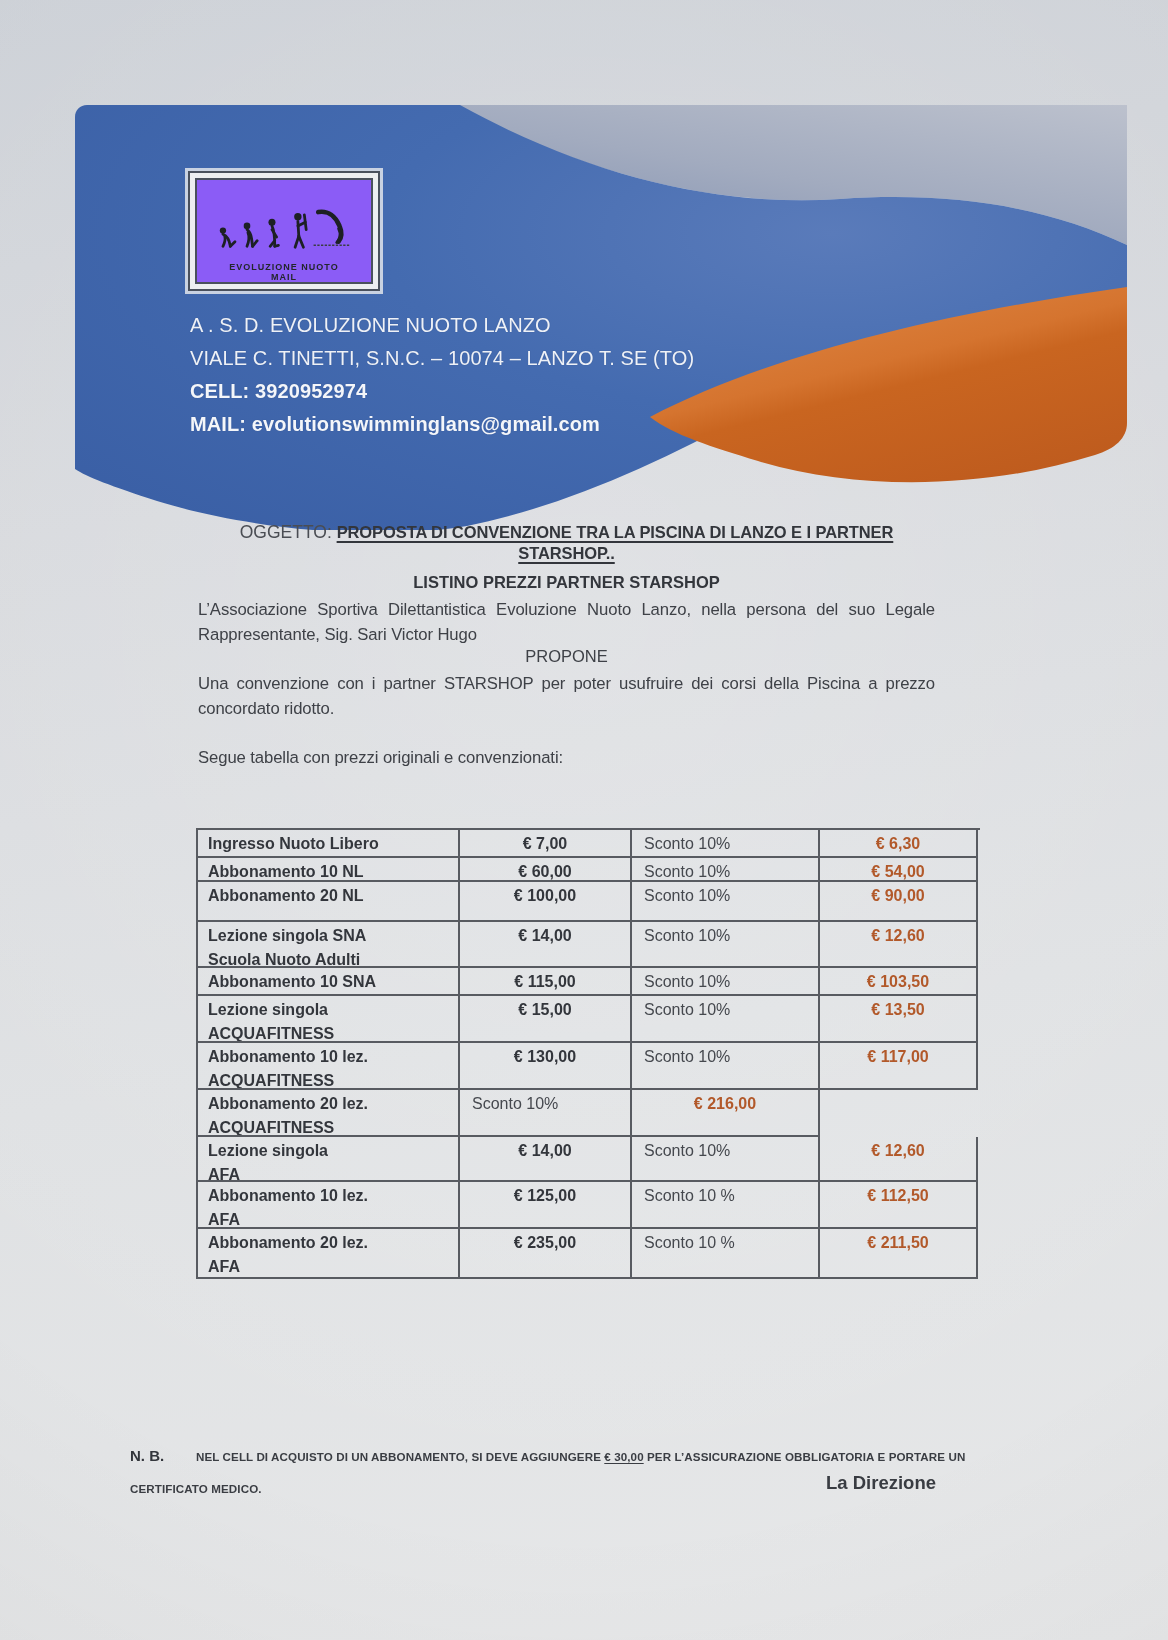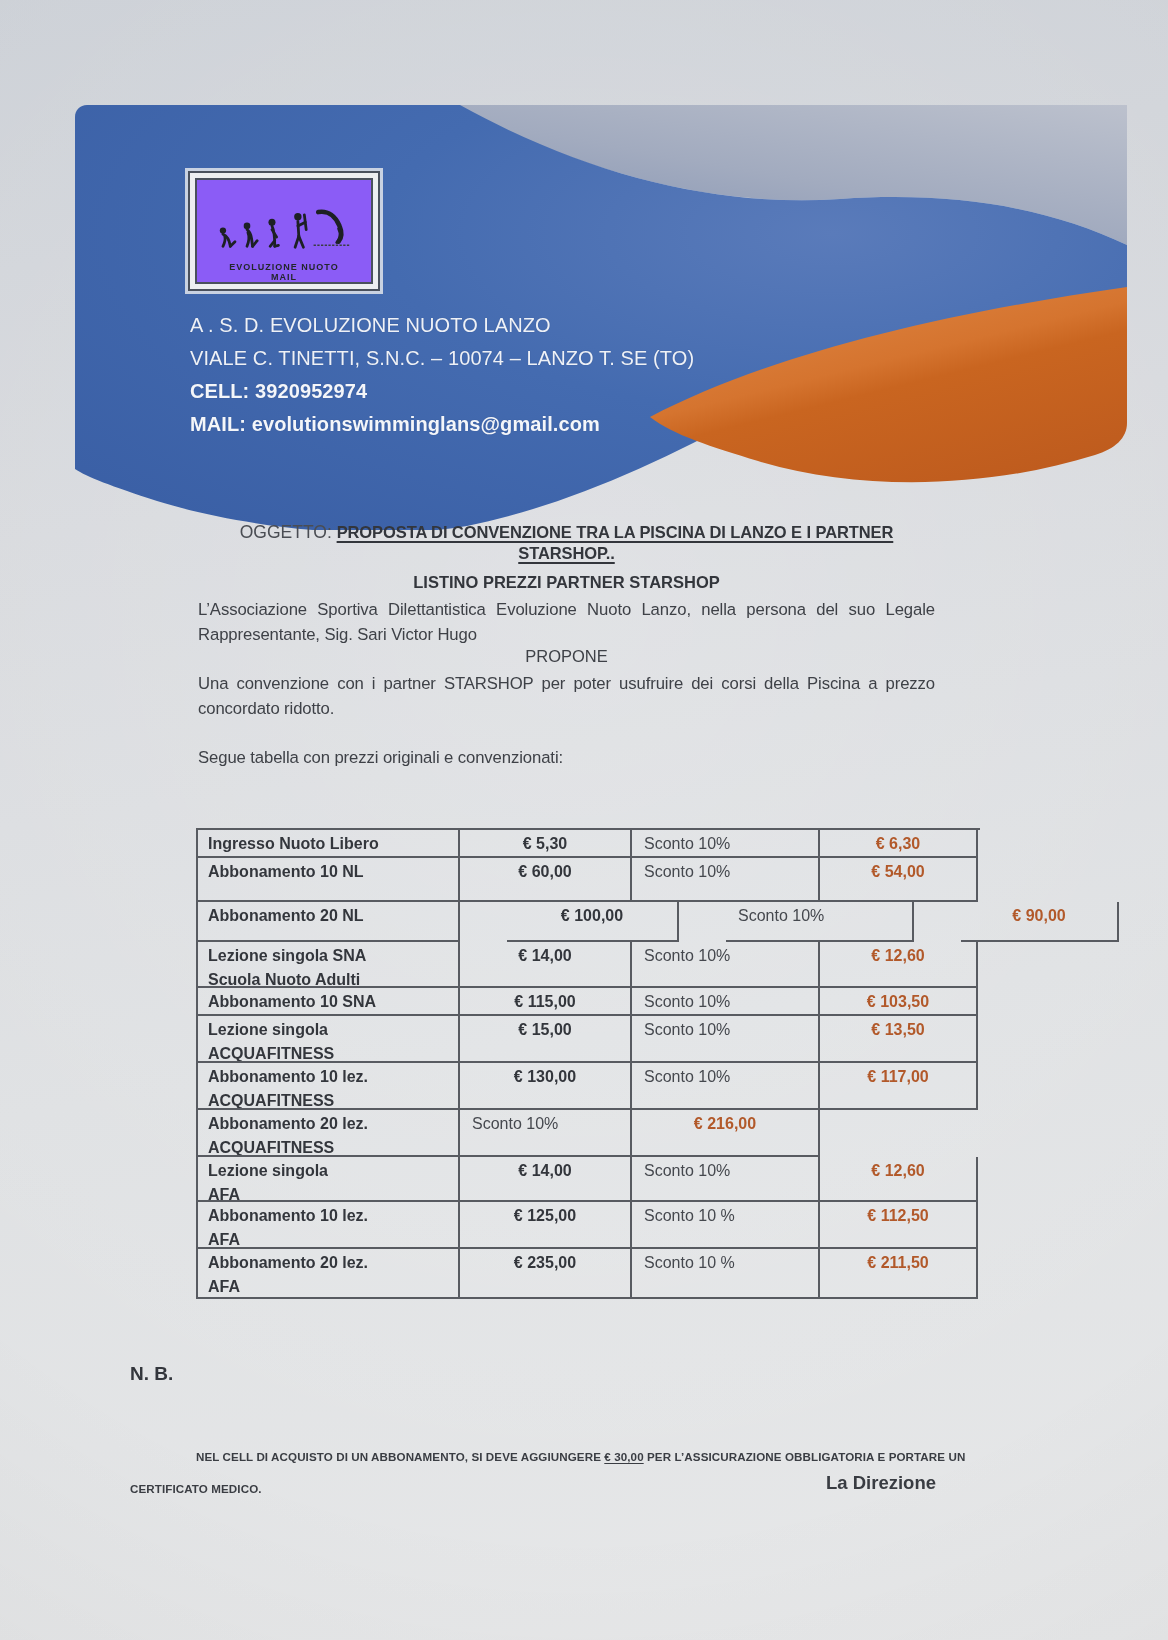--- a/index.html
+++ b/index.html
@@ -47,21 +47,21 @@
     background:rgba(255,255,255,0.06);
   }
   .trow{display:grid; grid-template-columns:262px 172px 188px 158px;}
   .cell{border-right:2px solid #585b61; border-bottom:2px solid #585b61; box-sizing:border-box;
         padding-top:2px; line-height:24px; font-size:16px; overflow:hidden;}
   .c-item{padding-left:10px; font-weight:700; color:#33363c;}
   .c-price{text-align:center; font-weight:700; color:#33363c;}
   .c-disc{padding-left:12px; font-weight:400; color:#45484e;}
   .c-final{text-align:center; font-weight:700;}
   
-  .nb{position:absolute; left:130px; top:1363px; font-size:19px; font-weight:700; color:#33363c;}
+  .nb{position:absolute; left:130px; top:1447px; font-size:15px; font-weight:700; color:#33363c;}
   .note1{position:absolute; left:196px; top:1450px; width:740px; font-size:11.6px; font-weight:700; color:#3a3d43; letter-spacing:0.1px; white-space:nowrap;}
   .note1 u{text-underline-offset:2px;}
   .note2{position:absolute; left:130px; top:1482px; font-size:11.6px; font-weight:700; color:#3a3d43; letter-spacing:0.1px;}
   .sig{position:absolute; left:826px; top:1472px; font-size:18.5px; font-weight:600; color:#393c42;}
 </style>
 </head>
 <body>
 
 <div class="page">
 
@@ -157,33 +157,33 @@
     <div>concordato ridotto.</div>
   </div>
 
   <div class="col para segue">Segue tabella con prezzi originali e convenzionati:</div>
 
   <div class="ptable">
       <div class="trow" style="height: 28px;">
         <div class="cell c-item">
           <div>Ingresso Nuoto Libero</div>
         </div>
-        <div class="cell c-price">€ 5,30</div>
+        <div class="cell c-price">€ 7,00</div>
         <div class="cell c-disc">Sconto 10%</div>
         <div class="cell c-final" style="color: rgb(178, 89, 42);">€ 6,30</div>
       </div>
-      <div class="trow" style="height: 44px;">
+      <div class="trow" style="height: 24px;">
         <div class="cell c-item">
           <div>Abbonamento 10 NL</div>
         </div>
         <div class="cell c-price">€ 60,00</div>
         <div class="cell c-disc">Sconto 10%</div>
         <div class="cell c-final" style="color: rgb(178, 89, 42);">€ 54,00</div>
       </div>
-      <div class="trow" style="height: 40px; gap: 47px;">
+      <div class="trow" style="height: 40px;">
         <div class="cell c-item">
           <div>Abbonamento 20 NL</div>
         </div>
         <div class="cell c-price">€ 100,00</div>
         <div class="cell c-disc">Sconto 10%</div>
         <div class="cell c-final" style="color: rgb(178, 89, 42);">€ 90,00</div>
       </div>
       <div class="trow" style="height: 46px;">
         <div class="cell c-item">
           <div>Lezione singola SNA</div>

